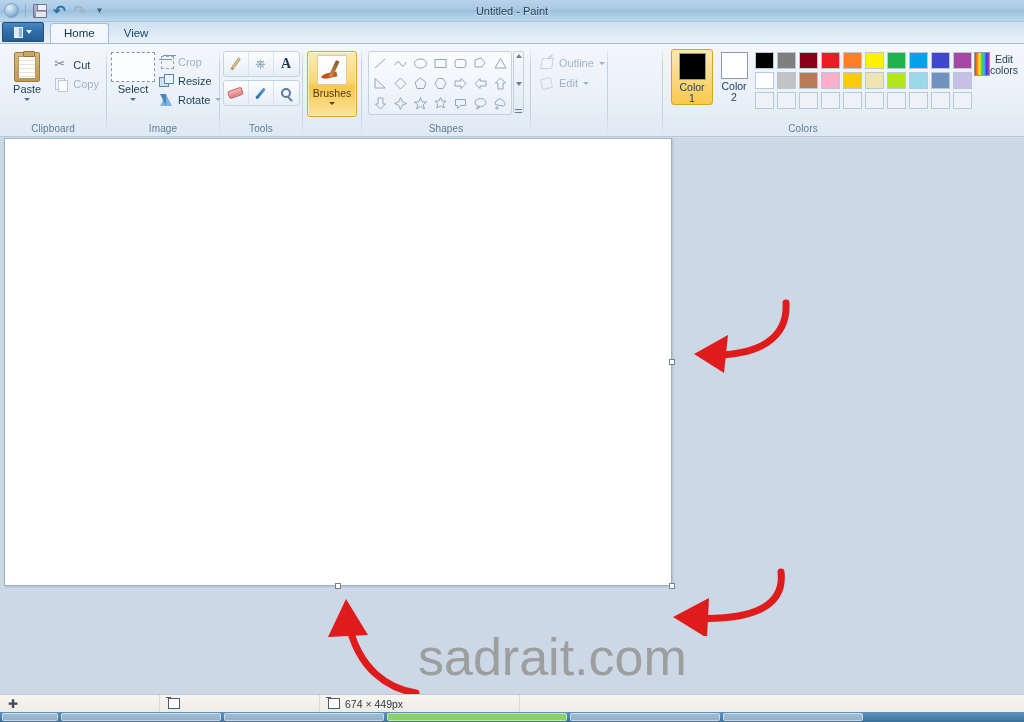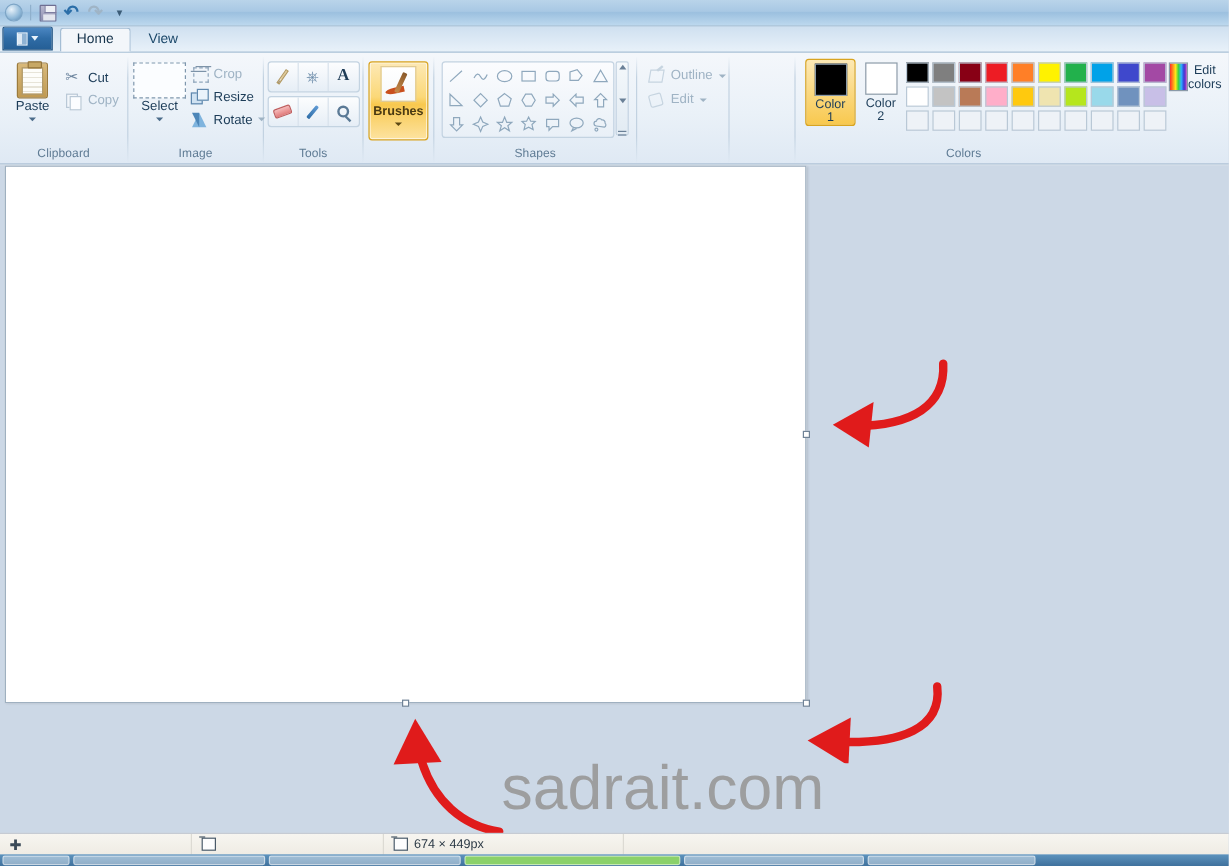--- a/index.html
+++ b/index.html
@@ -156,21 +156,21 @@
   .brushes-btn {
     width: 50px; height: 66px; margin-top:2px;
     background: linear-gradient(to bottom,#fde9b5 0%,#fbd878 45%,#f8c84e 55%,#fde3a0 100%);
     border: 1px solid #d9a41f; border-radius: 3px;
     display:flex; flex-direction:column; align-items:center; padding-top:3px;
     box-shadow: inset 0 0 0 1px rgba(255,255,255,.6);
   }
   .brush-art{width:30px;height:30px;position:relative;background:linear-gradient(to bottom,#ffffff,#f6f8fa);border:1px solid #e0cb95;}
   .brush-art::before{content:"";position:absolute;left:3px;top:17px;width:16px;height:5px;background:#c94f1d;border-radius:50% 0 0 50%;transform:rotate(-12deg);}
   .brush-art::after{content:"";position:absolute;left:14px;top:4px;width:4px;height:18px;background:linear-gradient(to bottom,#8a5a2a,#c98a4a);transform:rotate(25deg);border-radius:1px;}
-  .brushes-label{font-size:10.5px;color:#4a3a12;margin-top:2px;font-weight:bold;}
+  .brushes-label{font-size:10.5px;color:#4a3a12;margin-top:2px;font-weight:normal;}
   .brushes-caret{width:0;height:0;border-left:3px solid transparent;border-right:3px solid transparent;border-top:3px solid #5c4814;margin-top:3px;}
 
   
   .shapes-wrap{display:flex;align-items:flex-start;padding-top:2px;}
   .shapes-grid{
     display:grid; grid-template-columns: repeat(7, 20px); grid-auto-rows: 20px;
     background: linear-gradient(to bottom,#fbfcfe,#e9f0f7);
     border:1px solid #c3d3e1; border-radius:3px; padding:1px;
   }
   .shape-cell{display:flex;align-items:center;justify-content:center;}
@@ -274,20 +274,21 @@
     <div class="qat-icon">
         <span class="undo-arrow">↶</span>
       </div>
     <div class="qat-icon">
         <span class="redo-arrow">↷</span>
       </div>
     <div class="qat-icon">
         <span class="qat-drop">▼</span>
       </div>
   </div>
+  <div class="title-text">Untitled - Paint</div>
 </div>
 
 <div class="tabbar">
   <div class="paint-menu-btn">
     <div class="menu-doc"></div>
     <div class="menu-caret"></div>
   </div>
   <div class="tab active">Home</div>
   <div class="tab">View</div>
 </div>

